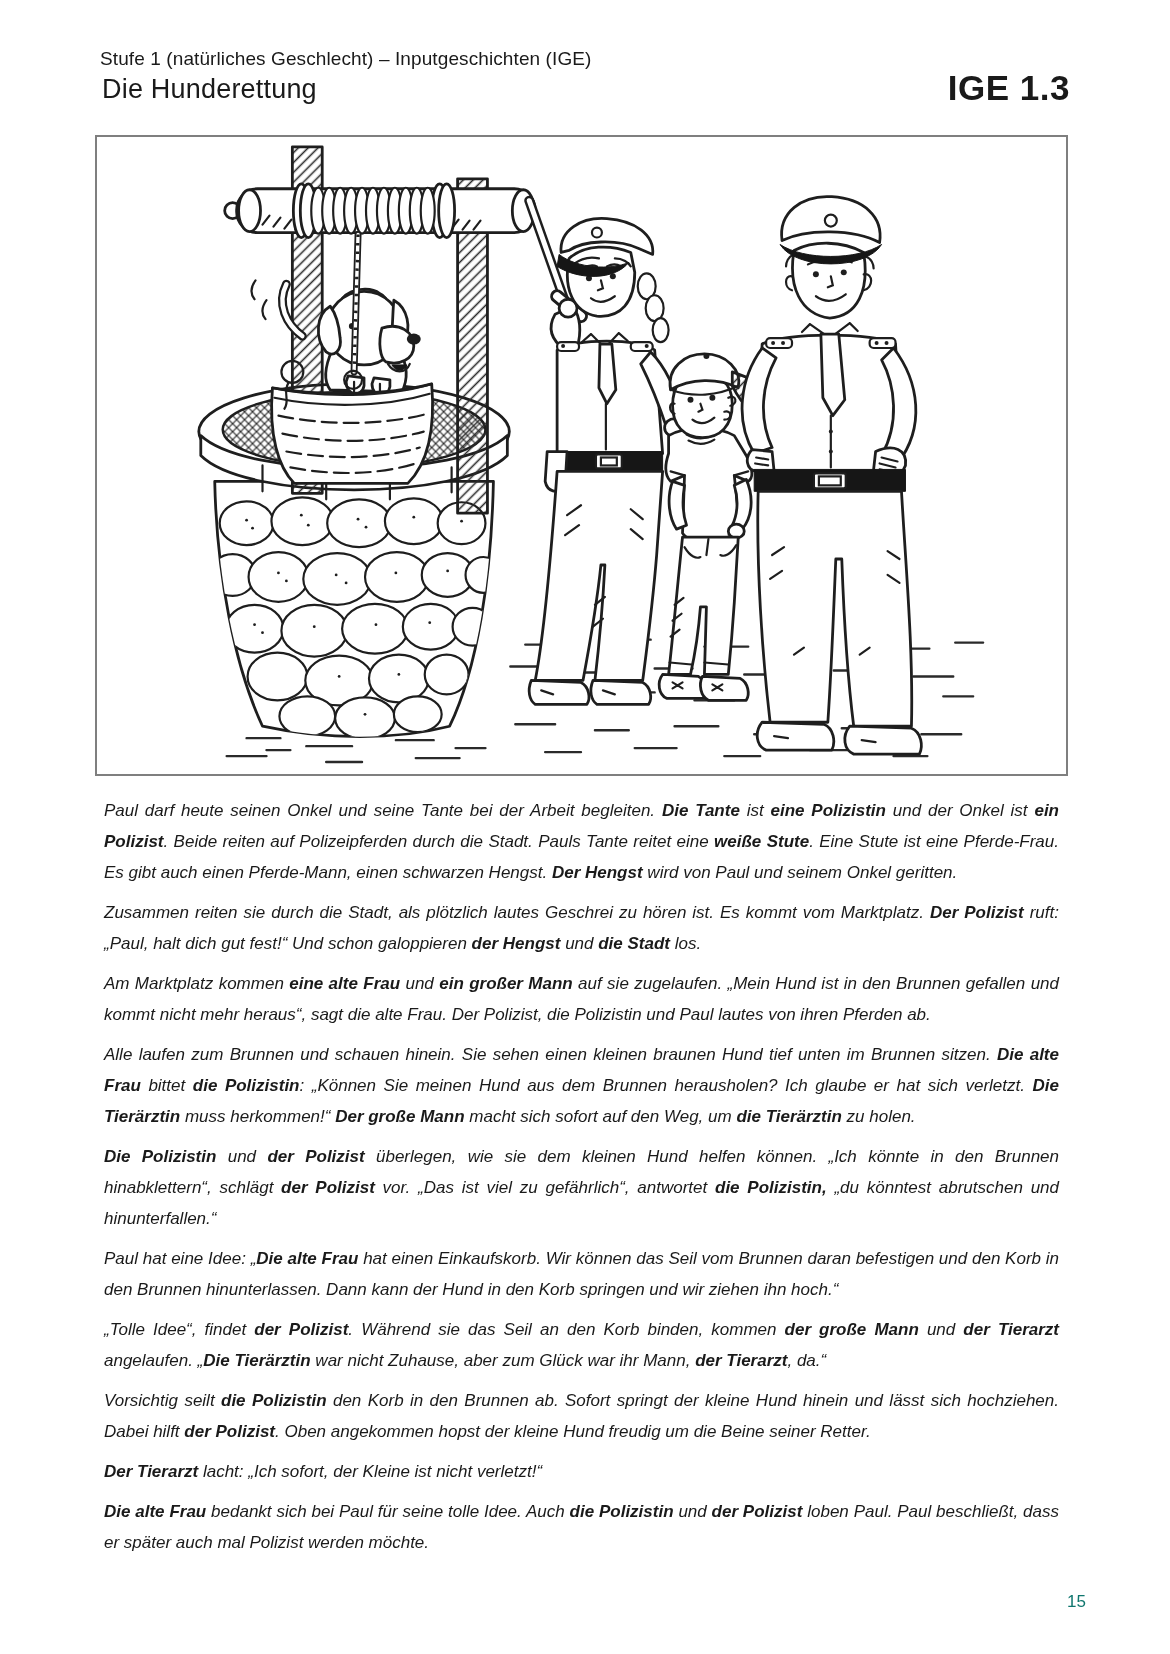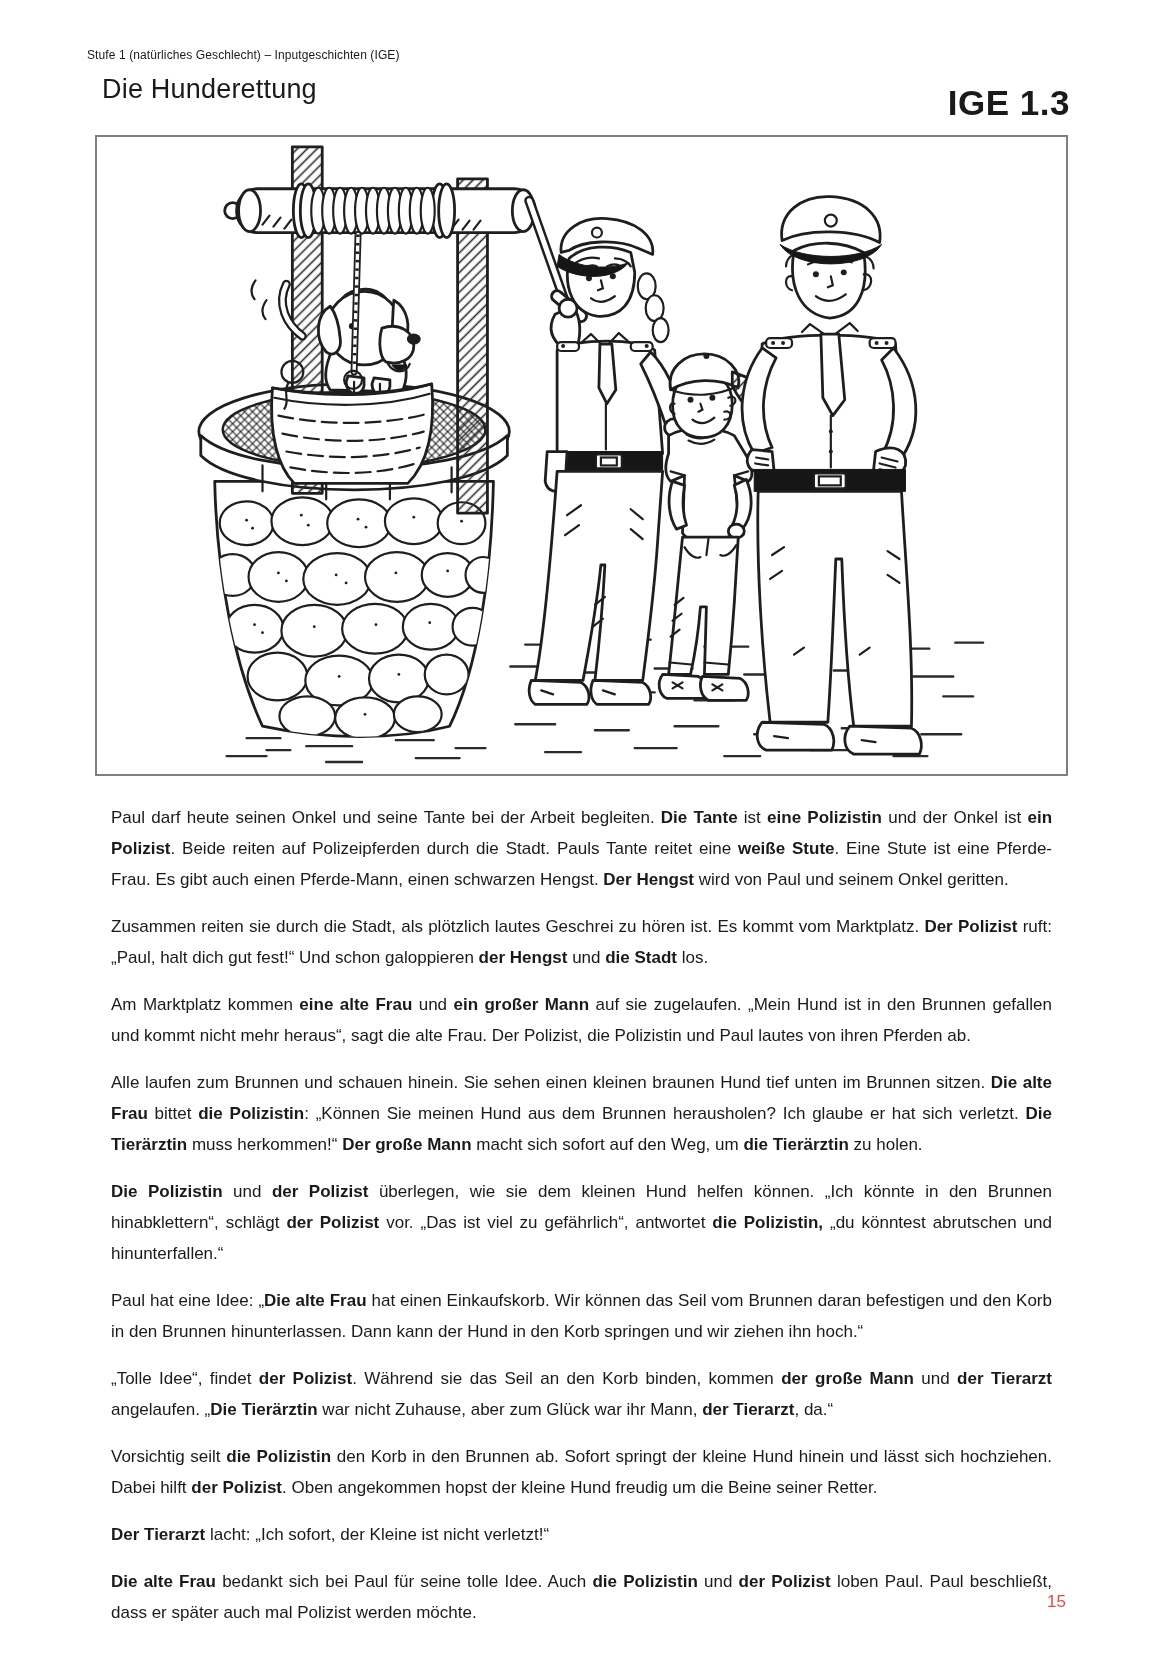--- a/index.html
+++ b/index.html
@@ -1,34 +1,34 @@
 <!DOCTYPE html>
 <html lang="de"><head>
 <meta charset="utf-8">
 <style>
   html,body{margin:0;padding:0;background:#ffffff;}
   .page{
     position:relative;width:1170px;height:1654px;background:#fff;
     font-family:"Liberation Sans", sans-serif;color:#1a1a1a;overflow:hidden;
   }
-  .kicker{position:absolute;left:87px;top:48px;font-size:12px;letter-spacing:.1px;}
+  .kicker{position:absolute;left:100px;top:48px;font-size:19px;letter-spacing:.1px;}
   .title{position:absolute;left:102px;top:74px;font-size:27px;font-weight:400;letter-spacing:.2px;}
-  .code{position:absolute;right:100px;top:68px;font-size:35px;font-weight:700;letter-spacing:.5px;margin-top:15px;}
+  .code{position:absolute;right:100px;top:68px;font-size:35px;font-weight:700;letter-spacing:.5px;}
   .figure-frame{
     position:absolute;left:95px;top:135px;width:973px;height:641px;
     border:2px solid #7f7f7f;box-sizing:border-box;background:#fff;
   }
   .figure-frame svg{display:block;width:100%;height:100%;}
   .story{
     position:absolute;left:95px;top:786px;width:973px;
     font-size:17px;line-height:31px;text-align:justify;
   }
-  .story p{margin:16px;}
+  .story p{margin:9px;font-style:italic;}
   .story .bold{font-weight:700;}
-  .page-num{position:absolute;right:104px;top:1592px;font-size:17px;color:#ef4444;}
+  .page-num{position:absolute;right:84px;top:1592px;font-size:17px;color:#0f766e;}
 
   
   .s3{fill:#fff;stroke:#1e1e1e;stroke-width:2.8;stroke-linejoin:round;stroke-linecap:round;}
   .sw{fill:#fff;stroke:#1e1e1e;stroke-width:2.2;stroke-linejoin:round;}
   .s2{fill:none;stroke:#1e1e1e;stroke-width:2.2;stroke-linecap:round;}
   .fb{fill:#161616;stroke:#161616;stroke-width:1;stroke-linejoin:round;}
   .dot{fill:#1e1e1e;stroke:none;}
   .ph{fill:url(#hat);}
   .xh{fill:url(#xh);stroke:#1e1e1e;stroke-width:2.4;}
   .dash{fill:none;stroke:#1e1e1e;stroke-width:2.2;stroke-dasharray:15 7;stroke-linecap:round;}

